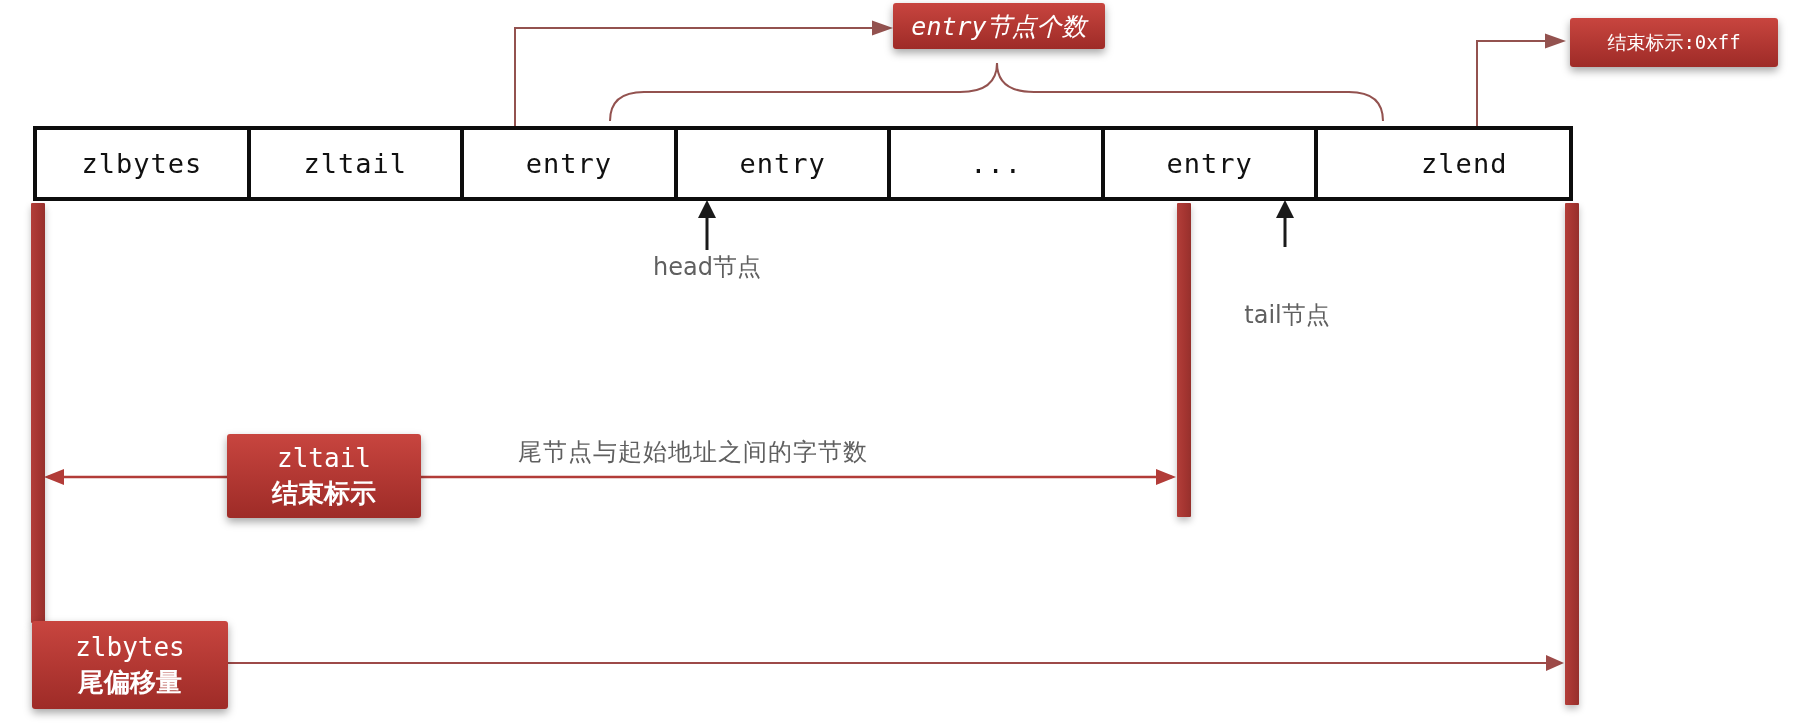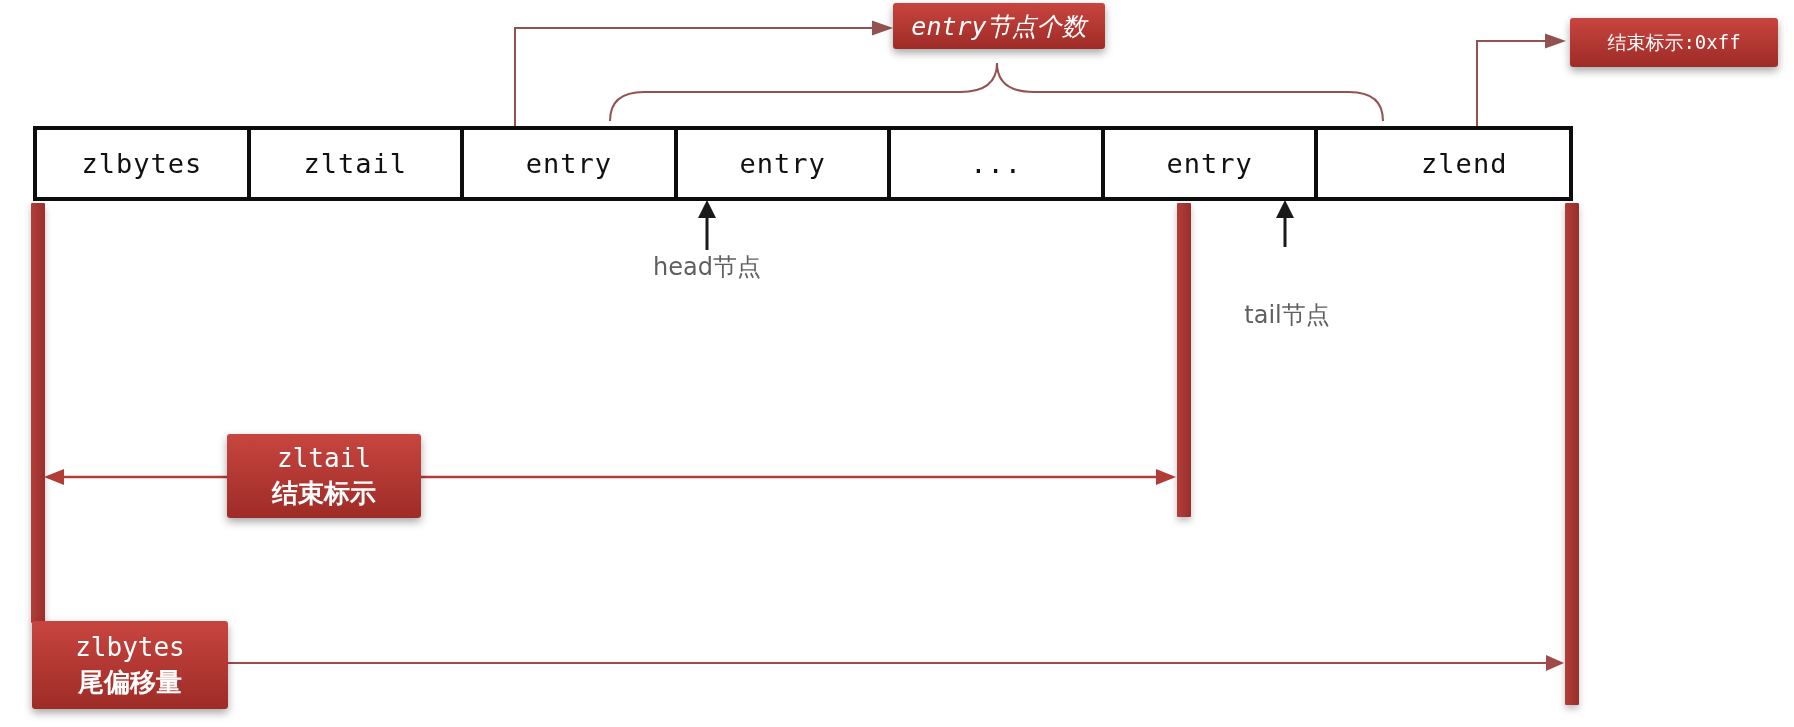--- a/index.html
+++ b/index.html
@@ -106,14 +106,15 @@
     <span class="cjk">结束标示</span>
   </div>
 
   <div class="red-label" id="label-zlbytes">
     <span>zlbytes</span>
     <span class="cjk">尾偏移量</span>
   </div>
 
   <div class="gray-note" id="head-label">head节点</div>
   <div class="gray-note" id="tail-label">tail节点</div>
+  <div class="gray-note" id="tail-offset-desc">尾节点与起始地址之间的字节数</div>
 
 </div>
 
 </body></html>

